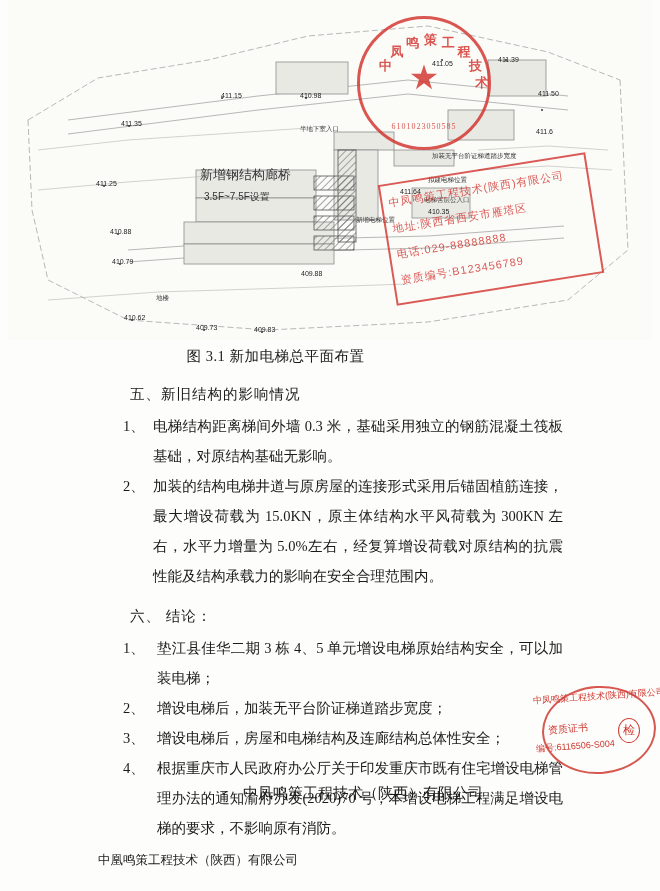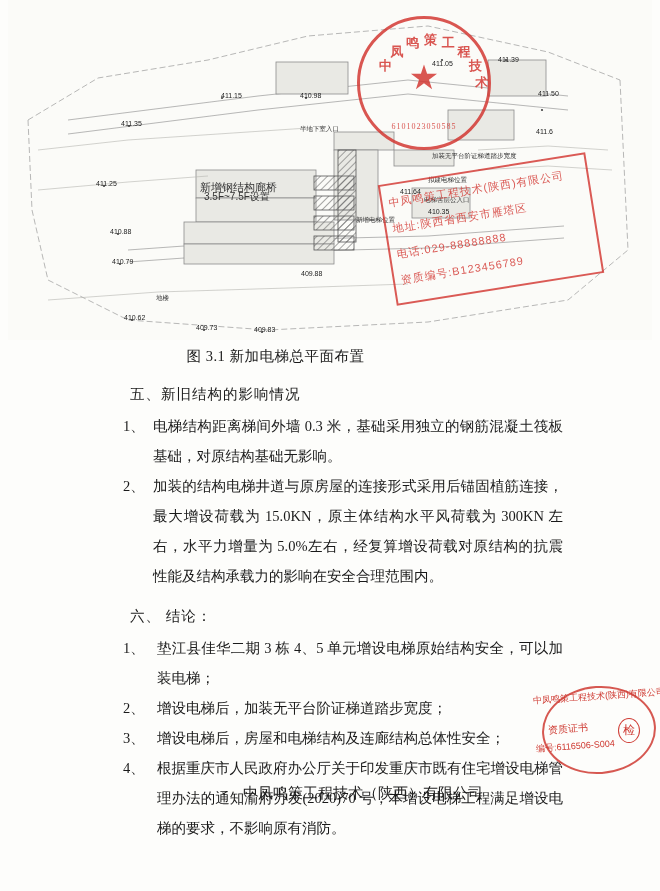--- a/index.html
+++ b/index.html
@@ -315,21 +315,21 @@
     <div class="elev-label" style="left:246px; top:326px;">409.83</div>
     <div class="elev-label" style="left:293px; top:270px;">409.88</div>
     <div class="elev-label" style="left:424px; top:60px;">411.05</div>
     <div class="elev-label" style="left:490px; top:56px;">411.39</div>
     <div class="elev-label" style="left:530px; top:90px;">411.50</div>
     <div class="elev-label" style="left:528px; top:128px;">411.6</div>
     <div class="elev-label" style="left:392px; top:188px;">411.64</div>
     <div class="elev-label" style="left:420px; top:208px;">410.35</div>
 
     <div class="fig-label" style="left:292px; top:125px;">半地下室入口</div>
-    <div class="fig-label" style="left:192px; top:180px; font-size:11px;">新增钢结构廊桥</div>
+    <div class="fig-label" style="left:192px; top:166px; font-size:13px;">新增钢结构廊桥</div>
     <div class="fig-label" style="left:196px; top:190px; font-size:10px;">3.5F~7.5F设置</div>
     <div class="fig-label" style="left:348px; top:216px;">新增电梯位置</div>
     <div class="fig-label" style="left:416px; top:196px;">电梯害层公入口</div>
     <div class="fig-label" style="left:424px; top:152px;">加装无平台阶证梯道踏步宽度</div>
     <div class="fig-label" style="left:420px; top:176px;">拟建电梯位置</div>
     <div class="fig-label" style="left:148px; top:294px;">地楼</div>
 
     <div class="stamp-round">
       <div class="arc-text">
         <span class="arc-ch" style="transform: rotate(-60deg) translate(0,-52px) rotate(60deg);">中</span>
@@ -396,14 +396,15 @@
     <div class="sign-company">中凤鸣策工程技术（陕西）有限公司</div>
   </div>
 
   <div class="stamp-oval"></div>
   <div class="stamp-text-free" style="left:533px; top:690px; font-size:9px; transform:rotate(-4deg);">中凤鸣策工程技术(陕西)有限公司</div>
   <div class="stamp-text-free" style="left:548px; top:722px; font-size:10px; transform:rotate(-4deg);">资质证书</div>
   <div class="stamp-text-free" style="left:536px; top:740px; font-size:9px; transform:rotate(-4deg);">编号:6116506-S004</div>
   <div class="stamp-text-free" style="left:618px; top:718px; font-size:12px; border:1px solid #cf3b33; border-radius:50%; padding:3px 4px;">检</div>
 
   <div class="footer-rule"></div>
+  <div class="footer">中凰鸣策工程技术（陕西）有限公司</div>
 
 </div>
 
 </body></html>

